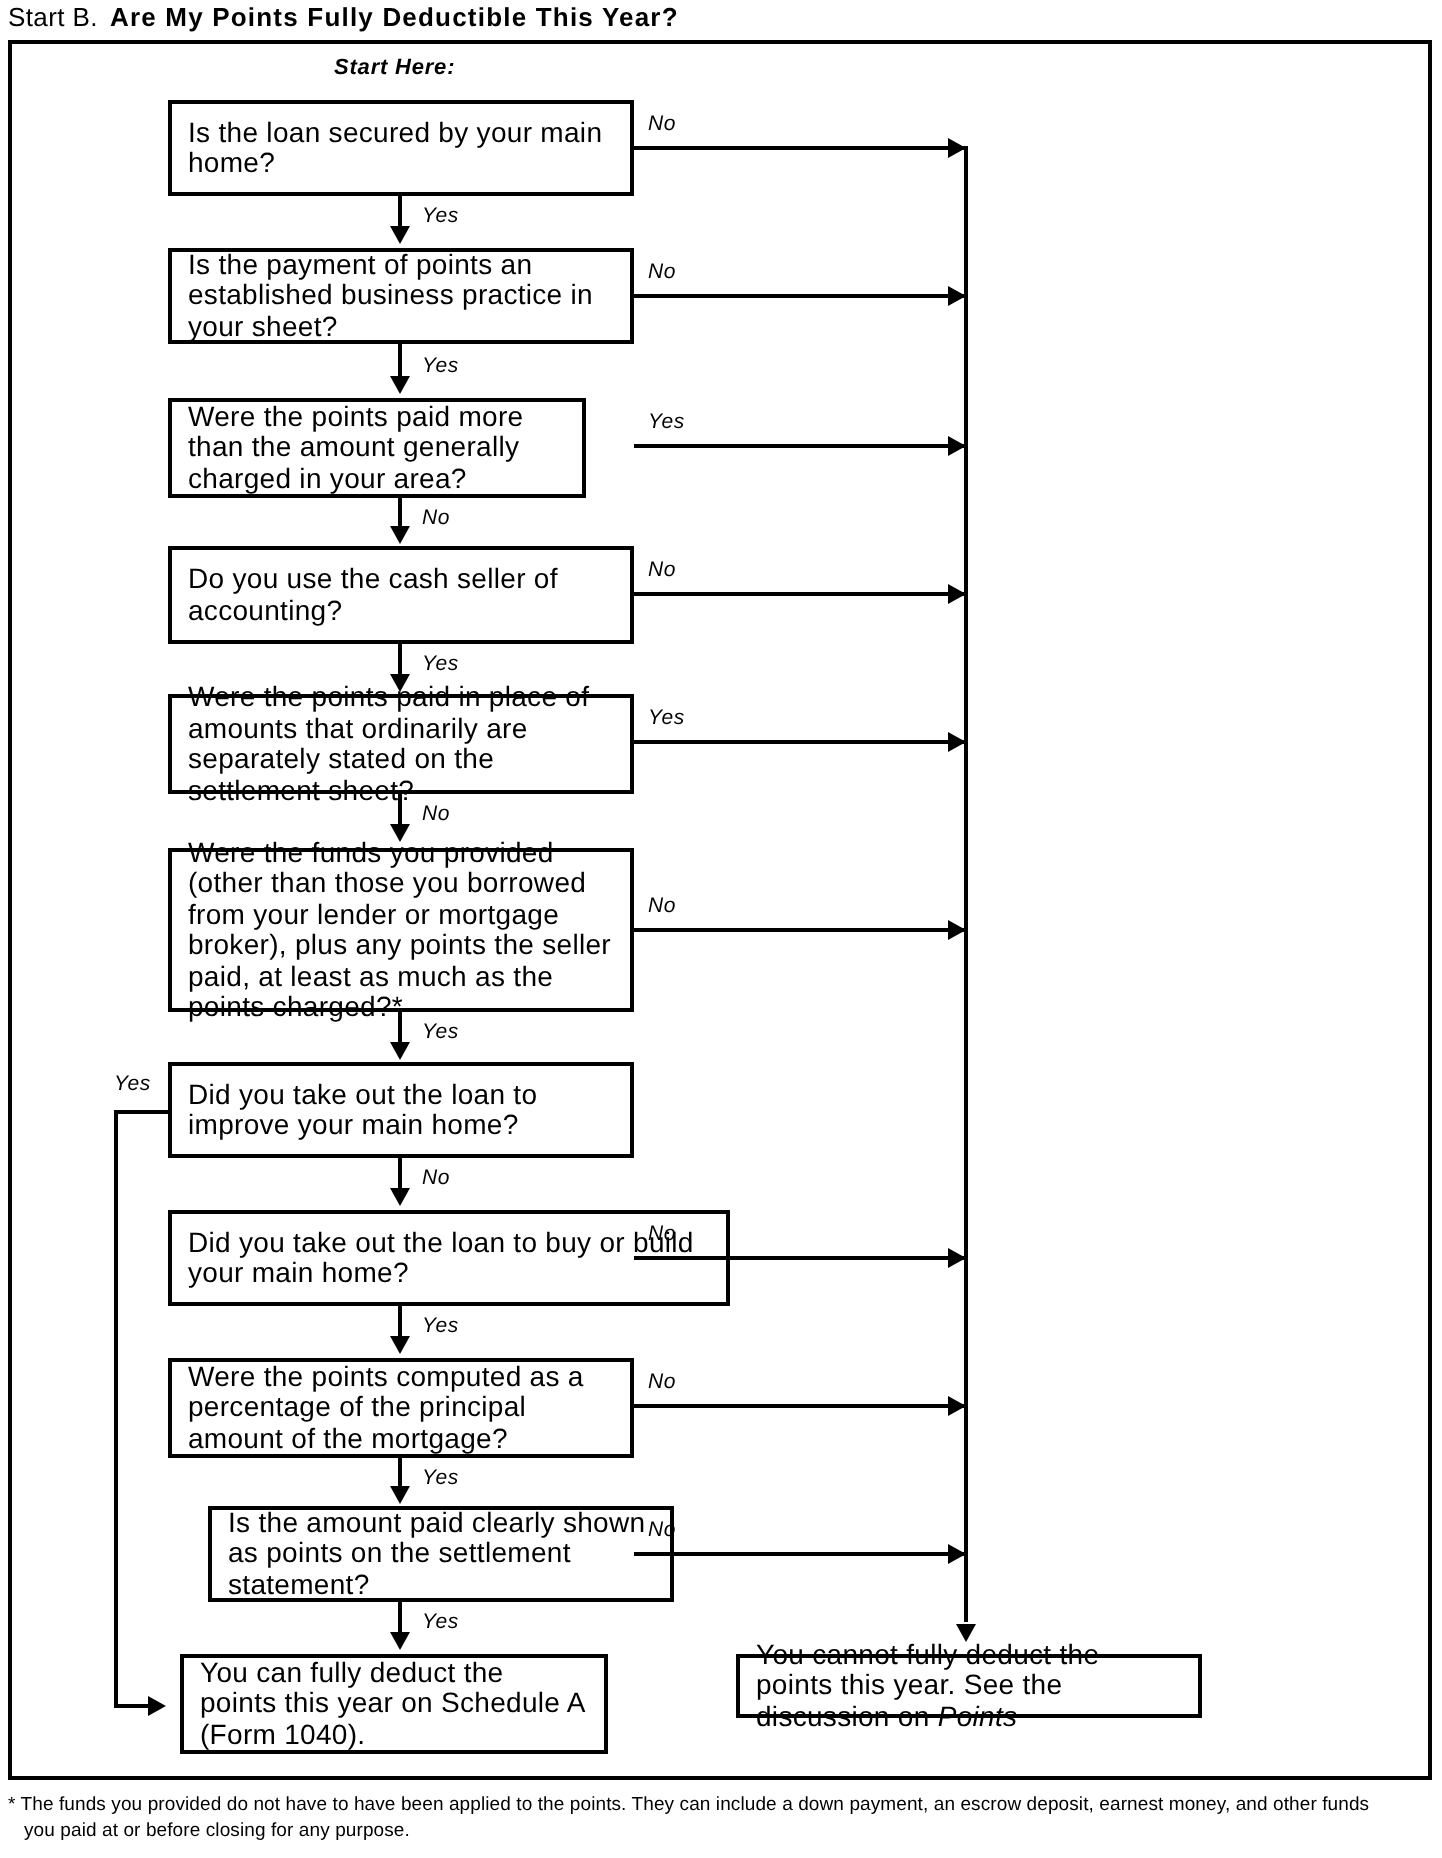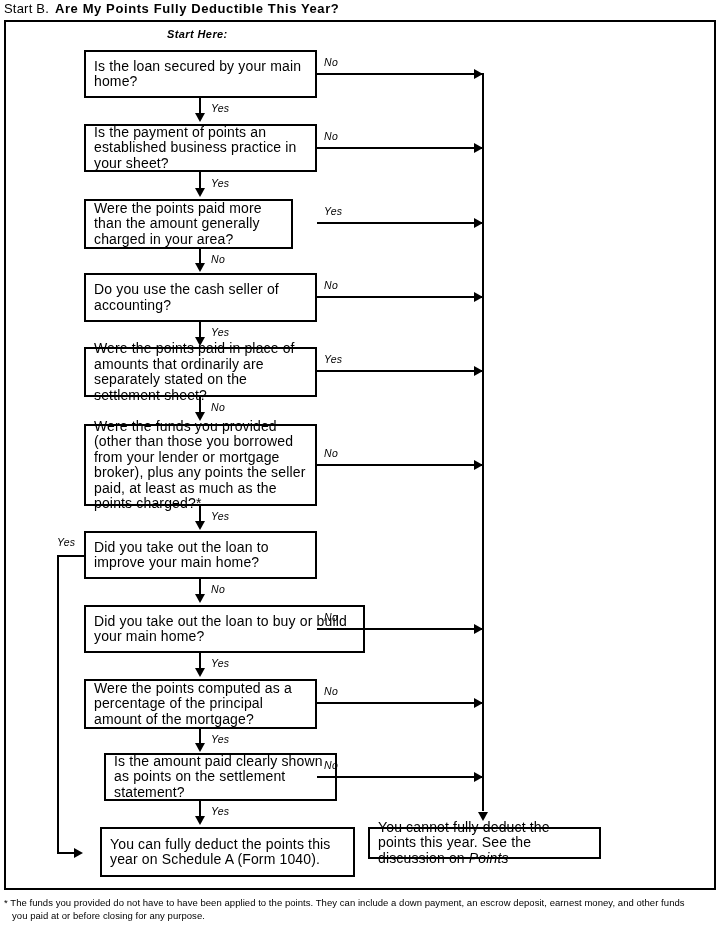--- a/index.html
+++ b/index.html
@@ -178,21 +178,21 @@
 </div>
 
 <div class="node-box" style="left:84px; top:679px; width:233px; height:50px;">
   <span class="node-text">Were the points computed as a percentage of the principal amount of the mortgage?</span>
 </div>
 
 <div class="node-box" style="left:84px; top:753px; width:233px; height:48px;margin-left:20px;">
   <span class="node-text">Is the amount paid clearly shown as points on the settlement statement?</span>
 </div>
 
-<div class="node-box" style="left:100px; top:827px; width:255px; height:50px;">
+<div class="node-box" style="left:90px; top:827px; width:214px; height:50px;">
   <span class="node-text">You can fully deduct the points this year on Schedule A (Form 1040).</span>
 </div>
 
 <div class="node-box" style="left:368px; top:827px; width:233px; height:32px;">
   <span class="node-text"><span>You cannot fully deduct the points this year. See the discussion on </span><i>Points</i></span>
 </div>
 
 <div class="vline" style="left:482px; top:73px; height:738px;"></div>
 <div class="arrow-down" style="left:478px; top:812px;"></div>
 

